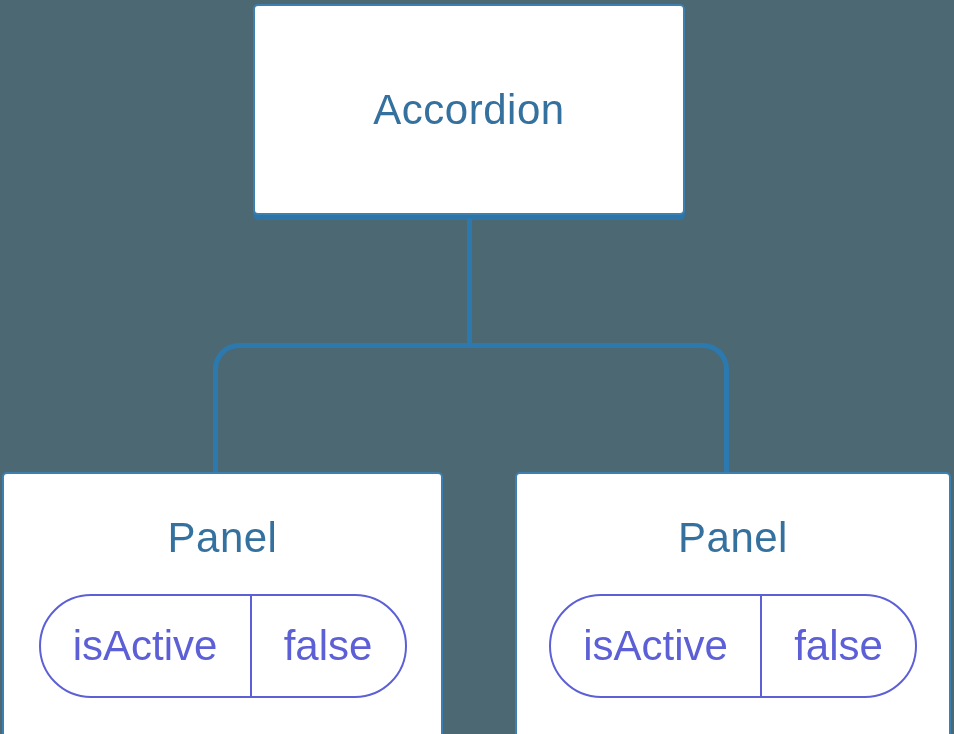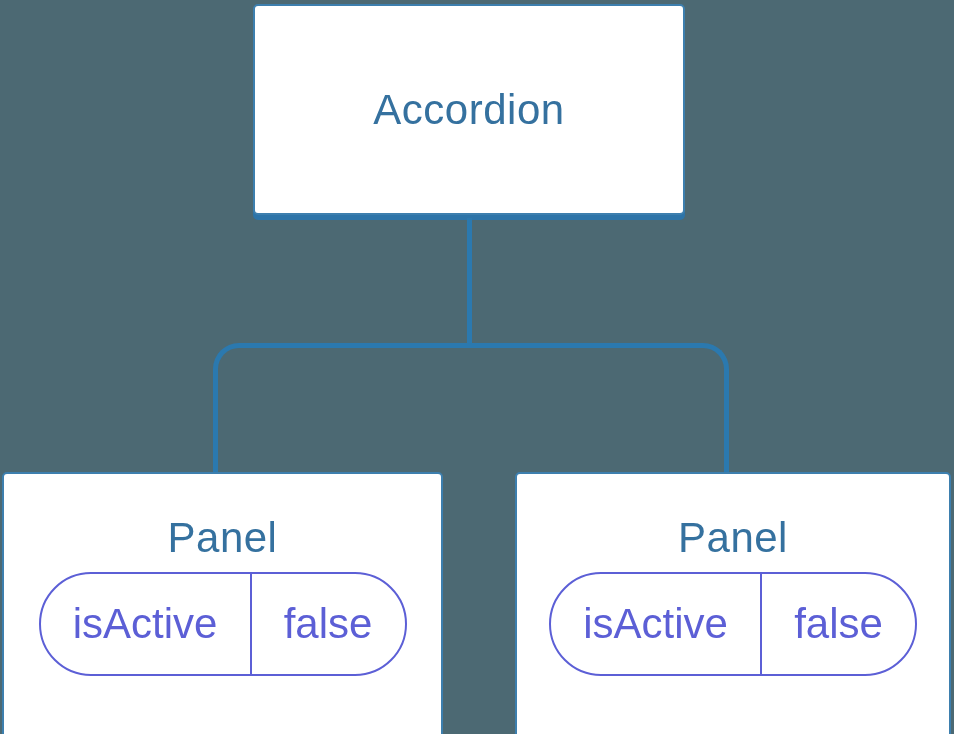--- a/index.html
+++ b/index.html
@@ -65,21 +65,21 @@
     top: 472px;
     height: 324px;
     display: flex;
     flex-direction: column;
     align-items: center;
     padding-top: 38px;
   }
   .panel-left  { left: 2px;   width: 441px; }
   .panel-right { left: 515px; width: 436px; }
   .pill {
-    margin-top: 8px;
+    margin-top: 30px;
     width: 368px;
     height: 104px;
     border: 2.5px solid var(--pill-accent, #5c5fd6);
     border-radius: 53px;
     box-sizing: border-box;
     display: flex;
     color: var(--pill-accent, #5c5fd6);
     font-size: 42px;
     overflow: hidden;
     text-align: right;

